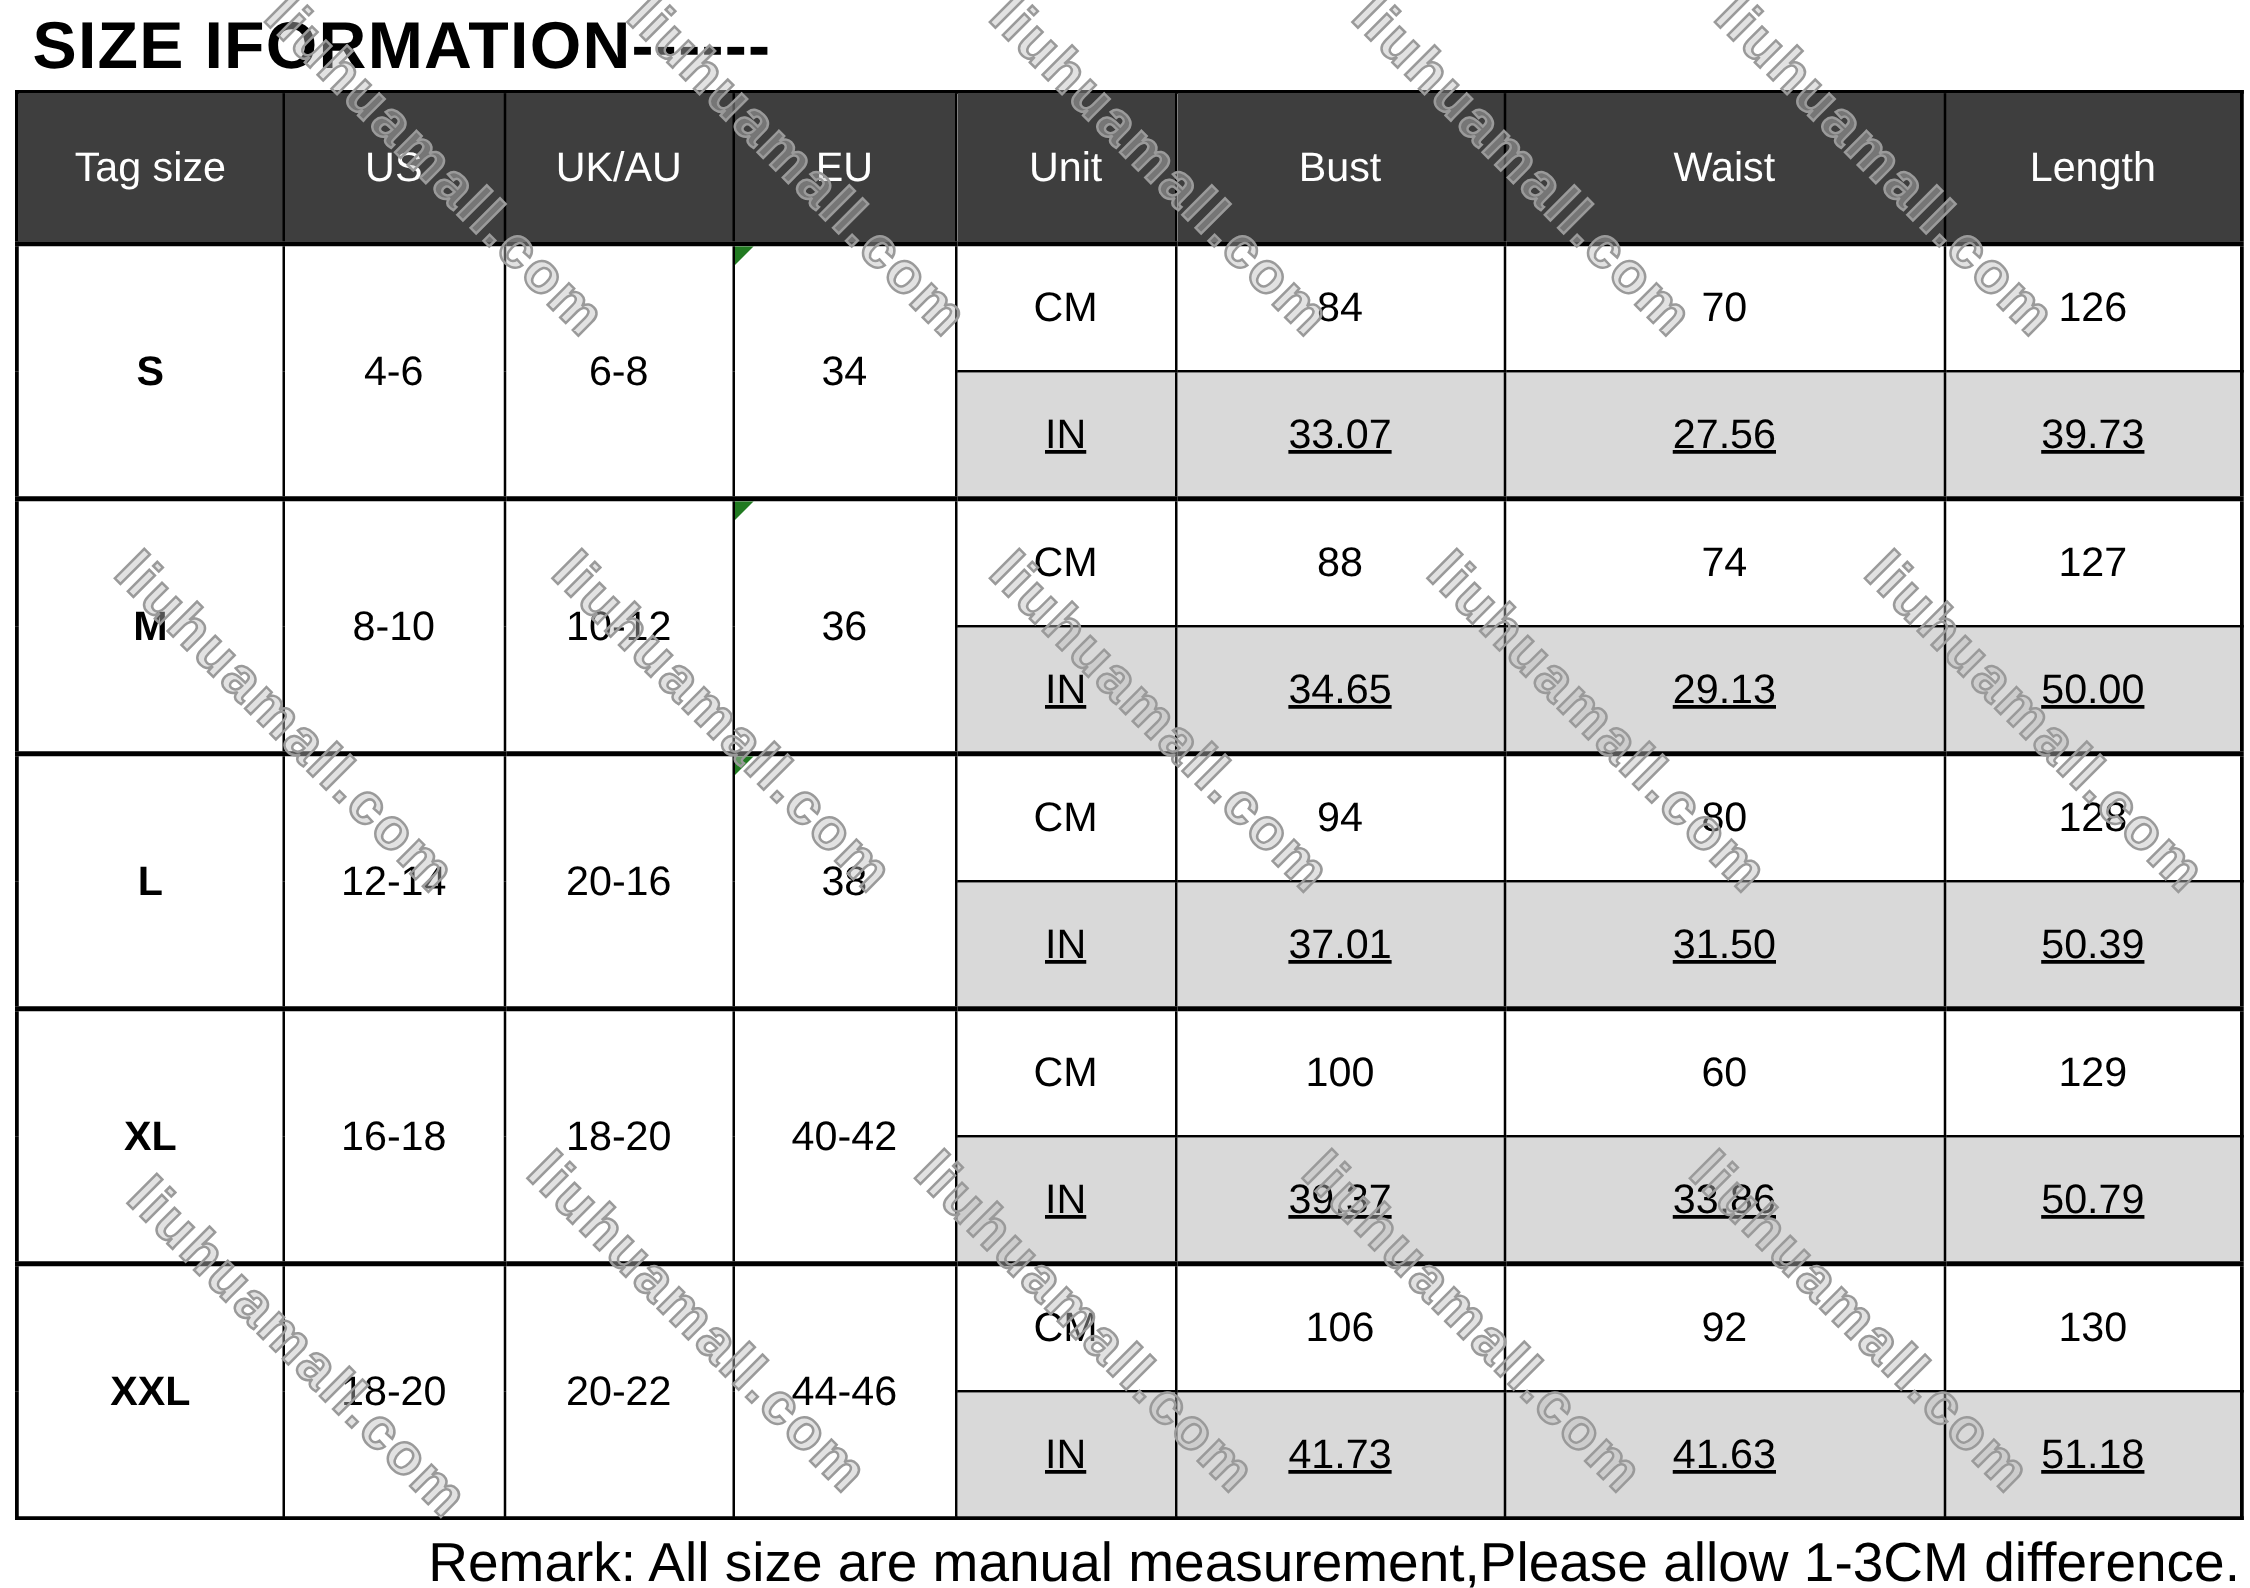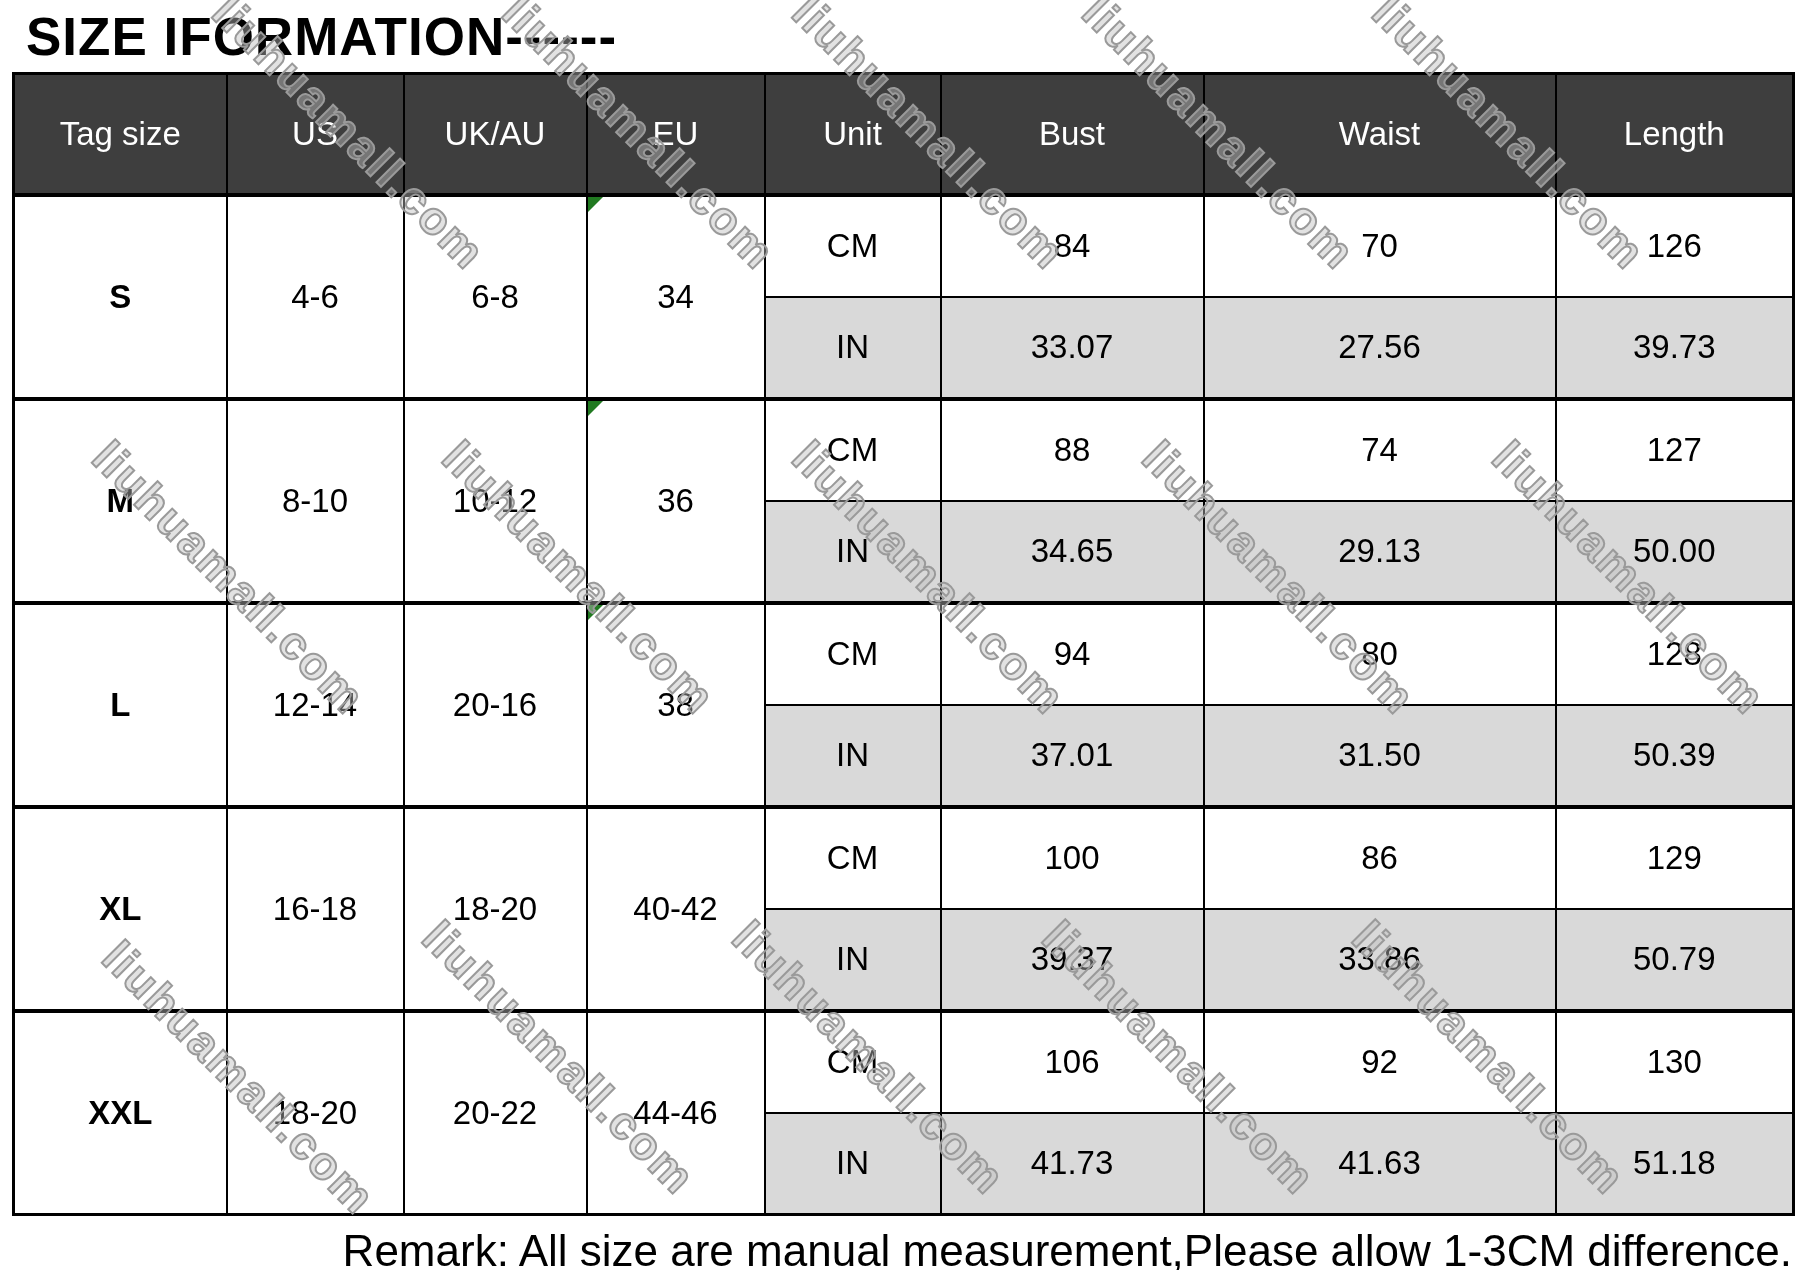--- a/index.html
+++ b/index.html
@@ -38,21 +38,21 @@
   }
   .size-table thead tr { height: 121px; }
   .size-table thead th {
     background: var(--header-bg, #3e3e3e);
     color: var(--header-text, #ffffff);
     font-weight: 400;
     border-bottom: 3px solid var(--border, #000);
   }
   .size-table tbody tr { height: 102px; }
   .size-table tbody tr.block-start td { border-top: 4px solid var(--border, #000); text-align: center; }
-  .size-table tbody tr.in-row td { background: var(--alt-row-bg, #d9d9d9); }
+  .size-table tbody tr.in-row td { background: var(--alt-row-bg, #d9d9d9); text-decoration: underline; }
   .size-table td.tag-cell { font-weight: 700; }
   .size-table td.eu-cell { position: relative; }
   .corner-marker {
     position: absolute;
     top: 0; left: 0;
     width: 0; height: 0;
     border-top: 15px solid var(--marker-green, #217a21);
     border-right: 15px solid transparent;
   }
   .remark {
@@ -177,21 +177,21 @@
         <td>31.50</td>
         <td>50.39</td>
       </tr>
       <tr class="block-start">
         <td rowspan="2" class="tag-cell"><span>XL</span></td>
         <td rowspan="2"><span>16-18</span></td>
         <td rowspan="2"><span>18-20</span></td>
         <td rowspan="2" class="eu-cell"><span>40-42</span></td>
         <td>CM</td>
         <td>100</td>
-        <td>86</td>
+        <td>60</td>
         <td>129</td>
       </tr>
       <tr class="in-row">
         <td>IN</td>
         <td>39.37</td>
         <td>33.86</td>
         <td>50.79</td>
       </tr>
       <tr class="block-start">
         <td rowspan="2" class="tag-cell"><span>XXL</span></td>

